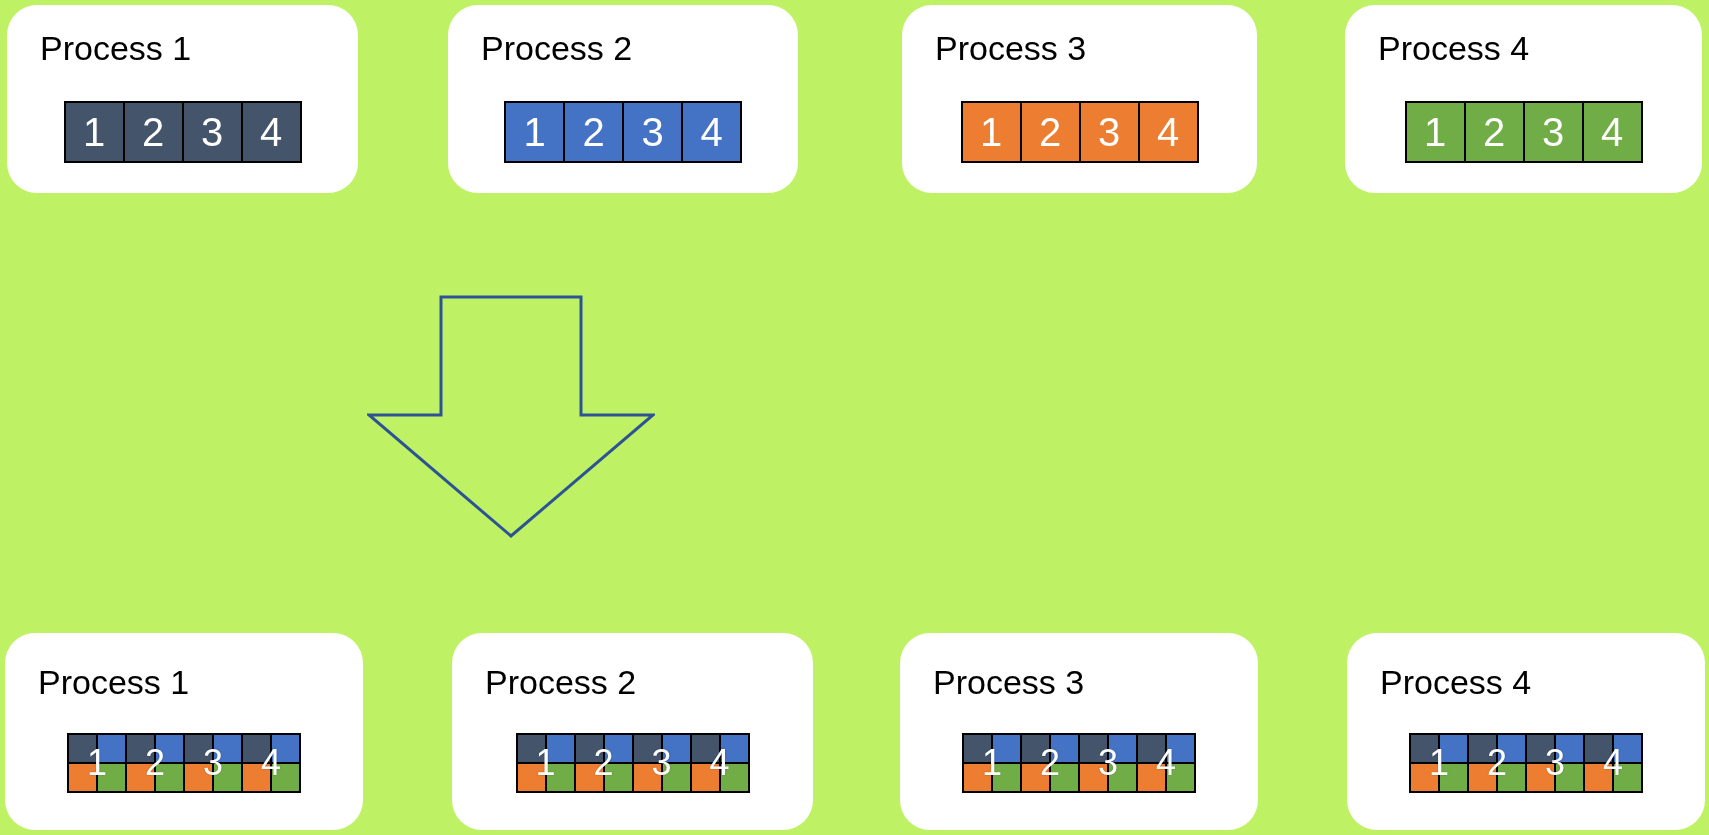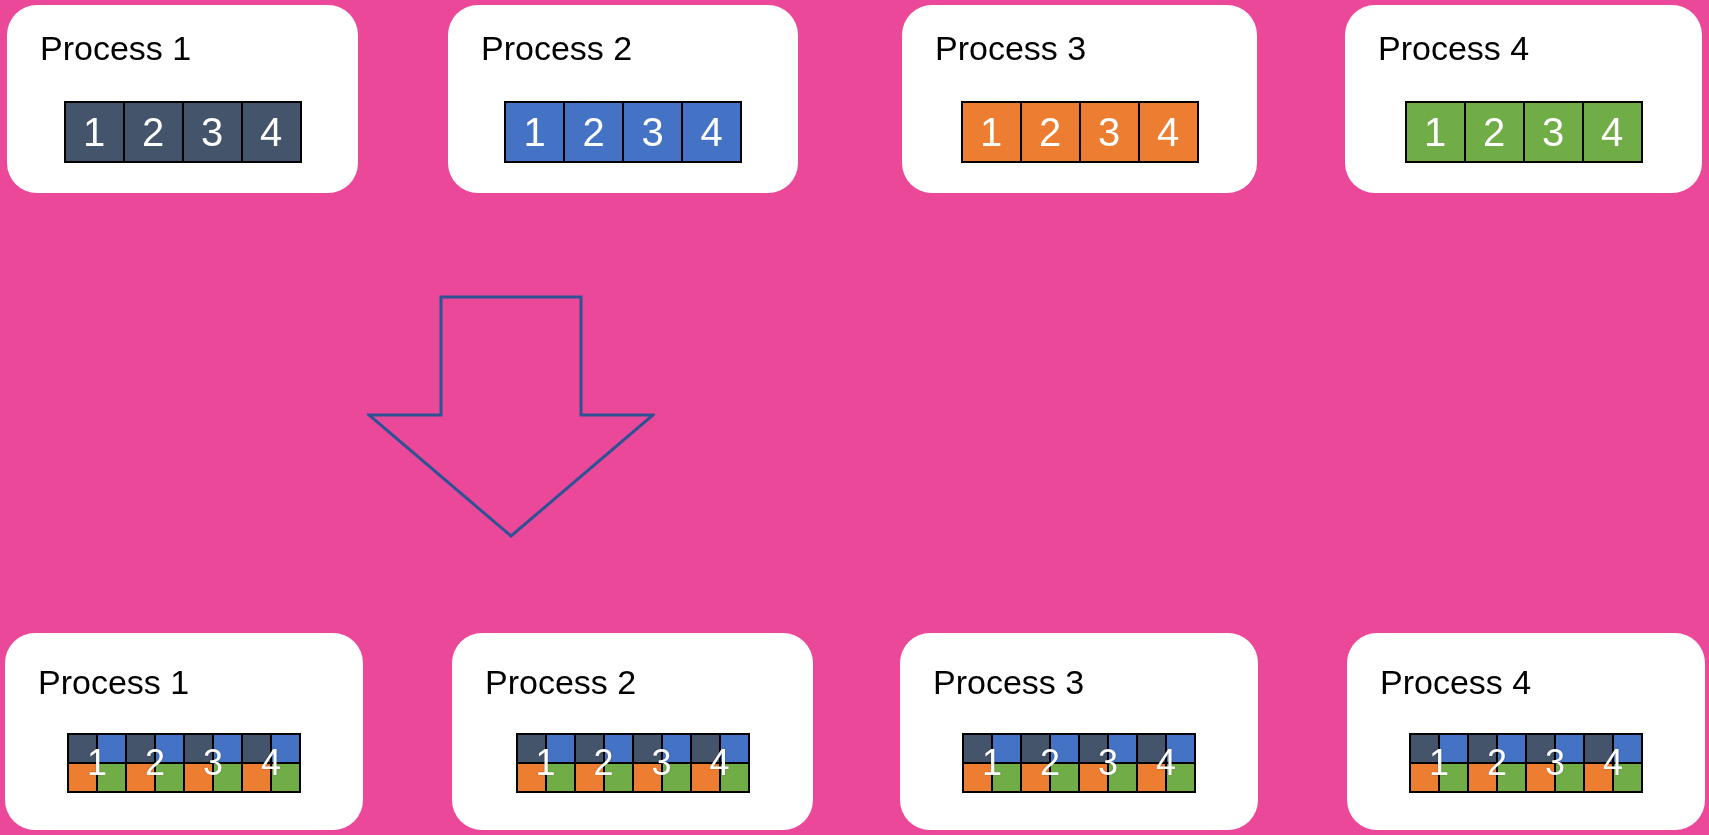--- a/index.html
+++ b/index.html
@@ -1,19 +1,19 @@
 <!DOCTYPE html>
 <html><head>
 <meta charset="utf-8">
 <style>
   html,body{margin:0;padding:0;background:#000;}
   .canvas{
     position:relative;
     width:1709px;height:835px;
-    background:#ec4899;
+    background:#bef264;
     font-family:"Liberation Sans", sans-serif;
     overflow:hidden;
   }
   .pbox{
     position:absolute;
     background:#ffffff;
     border-radius:30px;
   }
   .pbox.top{top:5px;height:188px;}
   .pbox.bottom{top:633px;height:197px;}

